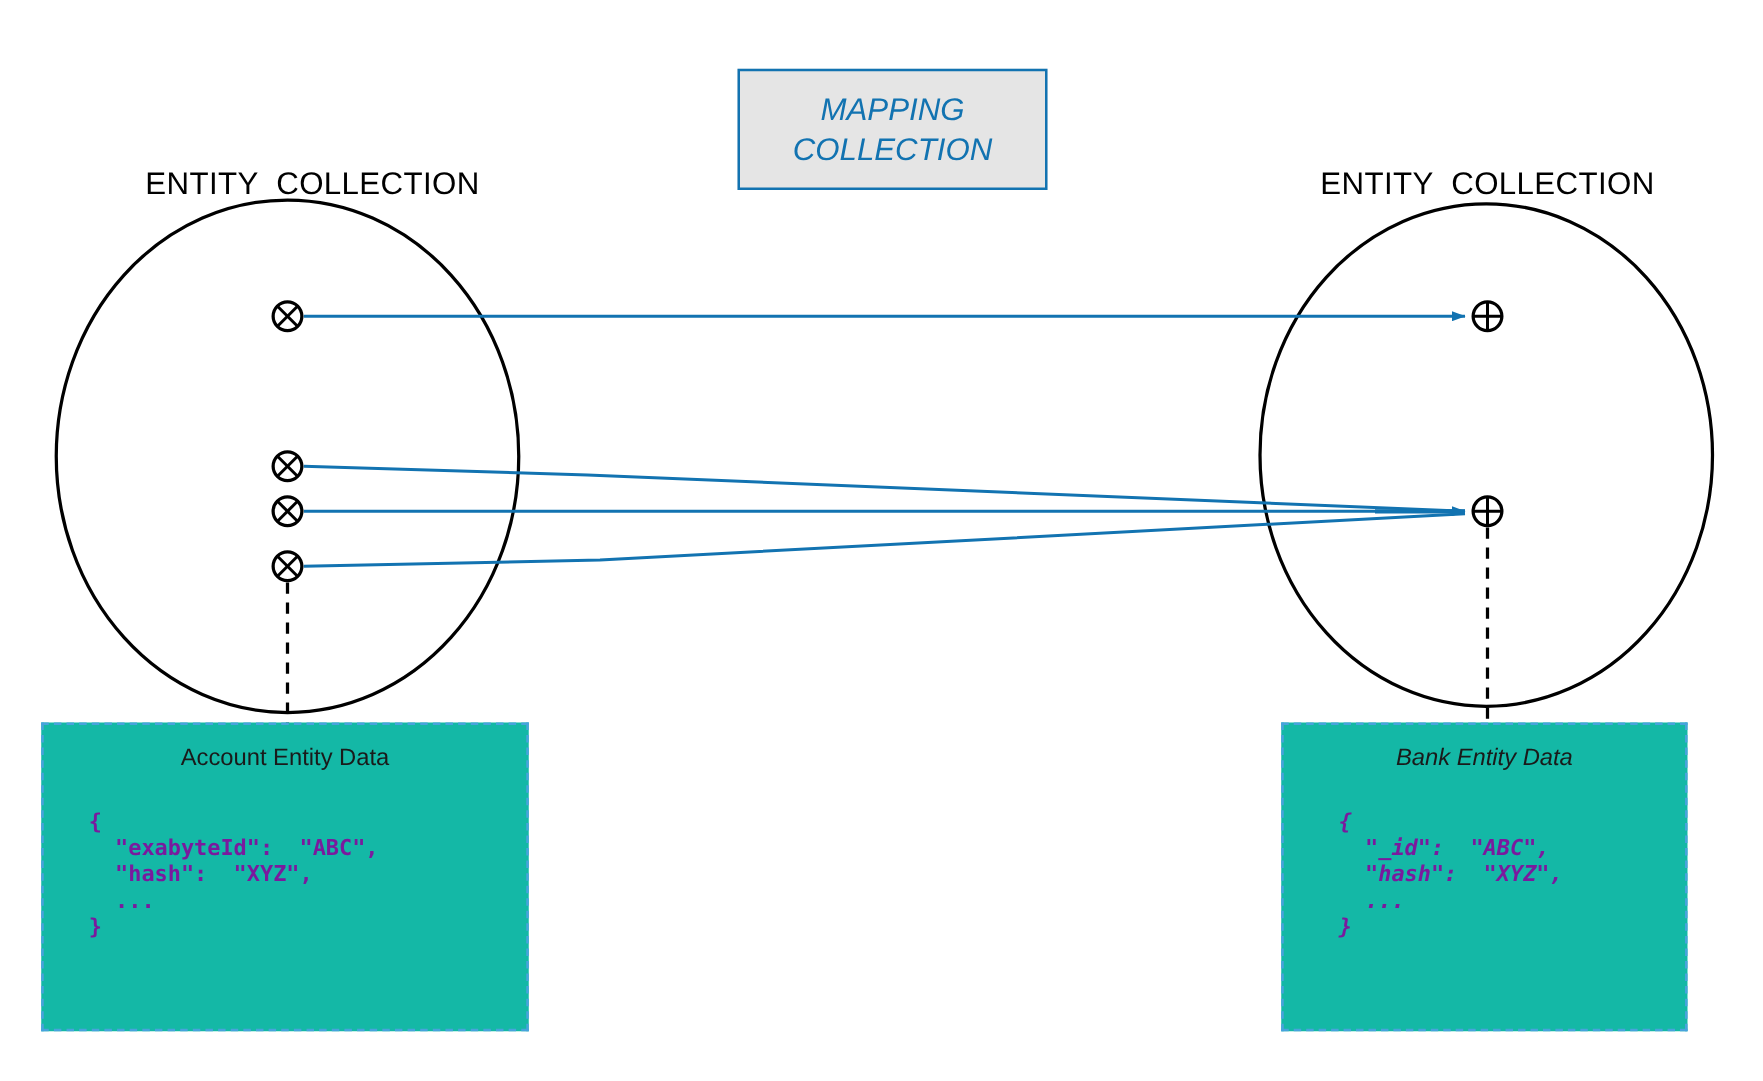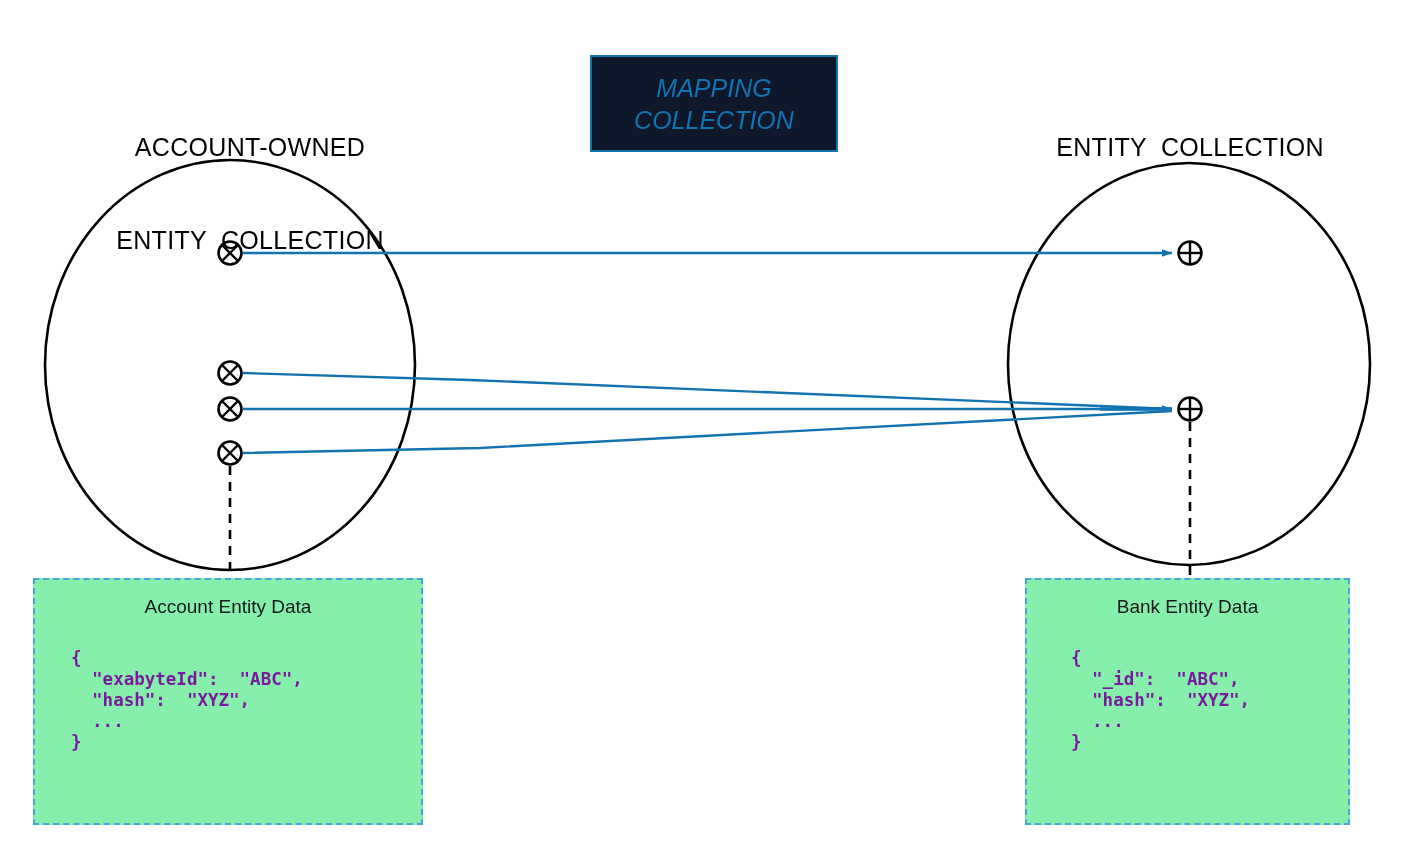--- a/index.html
+++ b/index.html
@@ -42,44 +42,44 @@
 
   
   #mapping-op-box {
     position: absolute;
     left: 590px;
     top: 55px;
     width: 248px;
     height: 97px;
     box-sizing: border-box;
     border: 2.5px solid #1273B1;
-    background: #0f172a;
+    background: #e5e5e5;
     display: flex;
     flex-direction: column;
     align-items: center;
     justify-content: center;
   }
   #mapping-op-box .mapping-line {
     font-family: "Liberation Sans", sans-serif;
     font-style: italic;
     font-size: 25px;
     line-height: 32px;
     color: #1273B1;
     white-space: pre;
   }
 
   
   .data-panel {
     position: absolute;
     box-sizing: border-box;
     border: 2.5px dashed #47A3DC;
-    background: #86efac;
+    background: #14b8a6;
   }
   #left-data-panel  { left: 33px;   top: 578px; width: 390px; height: 247px; }
-  #right-data-panel { left: 1025px; top: 578px; width: 325px; height: 247px; }
+  #right-data-panel { left: 1025px; top: 578px; width: 325px; height: 247px; font-style: italic; }
 
   .panel-title {
     position: absolute;
     top: 16px;
     width: 100%;
     text-align: center;
     font-family: "Liberation Sans", sans-serif;
     font-size: 19px;
     color: #1a1a1a;
     white-space: pre;
@@ -152,21 +152,20 @@
       <line x1="1178.5" y1="253" x2="1201.5" y2="253" stroke="#000000" stroke-width="2.4"></line>
     </g>
     <g>
       <circle cx="1190" cy="409" r="11.5" fill="#ffffff" stroke="#000000" stroke-width="2.6"></circle>
       <line x1="1190" y1="397.5" x2="1190" y2="420.5" stroke="#000000" stroke-width="2.4"></line>
       <line x1="1178.5" y1="409" x2="1201.5" y2="409" stroke="#000000" stroke-width="2.4"></line>
     </g>
   </svg>
 
   <div class="collection-title" id="left-title">
-    <div>ACCOUNT-OWNED</div>
     <div>ENTITY  COLLECTION</div>
   </div>
 
   <div class="collection-title" id="right-title">
     <div>ENTITY  COLLECTION</div>
   </div>
 
   <div id="mapping-op-box">
     <div class="mapping-line">MAPPING</div>
     <div class="mapping-line">COLLECTION</div>

